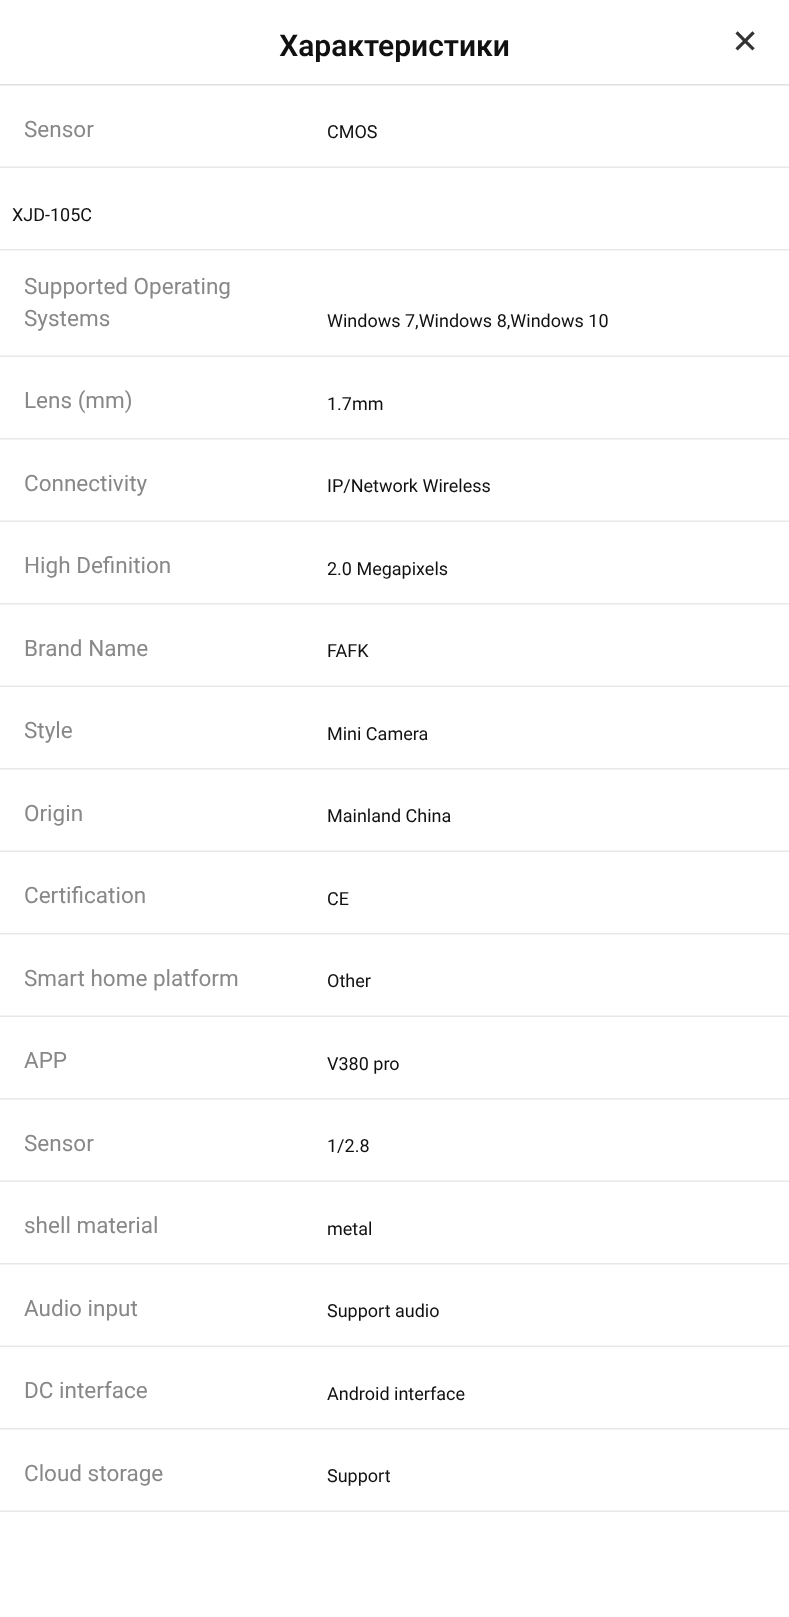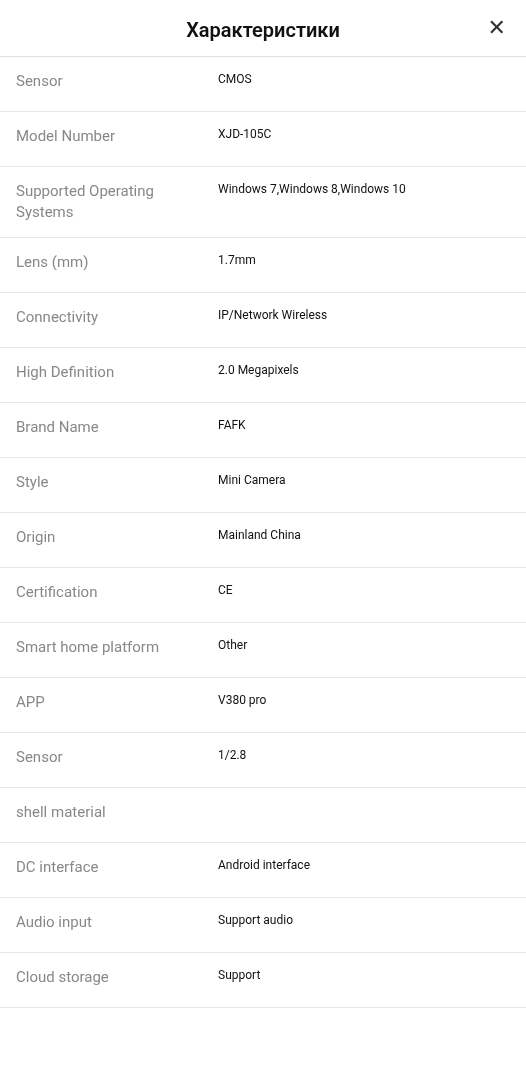--- a/index.html
+++ b/index.html
@@ -37,21 +37,21 @@
       background: none;
       border: none;
       line-height: 1;
       padding: 4px;
     }
     .spec-table {
       width: 100%;
     }
     .spec-row {
       display: flex;
-      align-items: flex-start;
+      align-items: flex-end;
       border-bottom: 1px solid #e8e8e8;
       min-height: 55px;
     }
     .spec-label {
       width: 210px;
       min-width: 210px;
       padding: 14px 12px 14px 16px;
       font-size: 15px;
       color: #888;
       display: flex;
@@ -75,21 +75,20 @@
   <span class="header-title">Характеристики</span>
   <button class="close-btn">✕</button>
 </div>
 
 <div class="spec-table" id="spec-table">
     <div class="spec-row">
       <div class="spec-label">Sensor</div>
       <div class="spec-value">CMOS</div>
     </div>
     <div class="spec-row">
-      <div class="spec-label">Model Number</div>
       <div class="spec-value">XJD-105C</div>
     </div>
     <div class="spec-row">
       <div class="spec-label">Supported Operating Systems</div>
       <div class="spec-value">Windows 7,Windows 8,Windows 10</div>
     </div>
     <div class="spec-row">
       <div class="spec-label">Lens (mm)</div>
       <div class="spec-value">1.7mm</div>
     </div>
@@ -124,26 +123,27 @@
     <div class="spec-row">
       <div class="spec-label">APP</div>
       <div class="spec-value">V380 pro</div>
     </div>
     <div class="spec-row">
       <div class="spec-label">Sensor</div>
       <div class="spec-value">1/2.8</div>
     </div>
     <div class="spec-row">
       <div class="spec-label">shell material</div>
+      <div class="spec-value">metal</div>
+    </div>
+    <div class="spec-row">
+      <div class="spec-label">Audio input</div>
+      <div class="spec-value">Support audio</div>
     </div>
     <div class="spec-row">
       <div class="spec-label">DC interface</div>
       <div class="spec-value">Android interface</div>
-    </div>
-    <div class="spec-row">
-      <div class="spec-label">Audio input</div>
-      <div class="spec-value">Support audio</div>
     </div>
     <div class="spec-row">
       <div class="spec-label">Cloud storage</div>
       <div class="spec-value">Support</div>
     </div>
   </div>
 
 </body></html>

